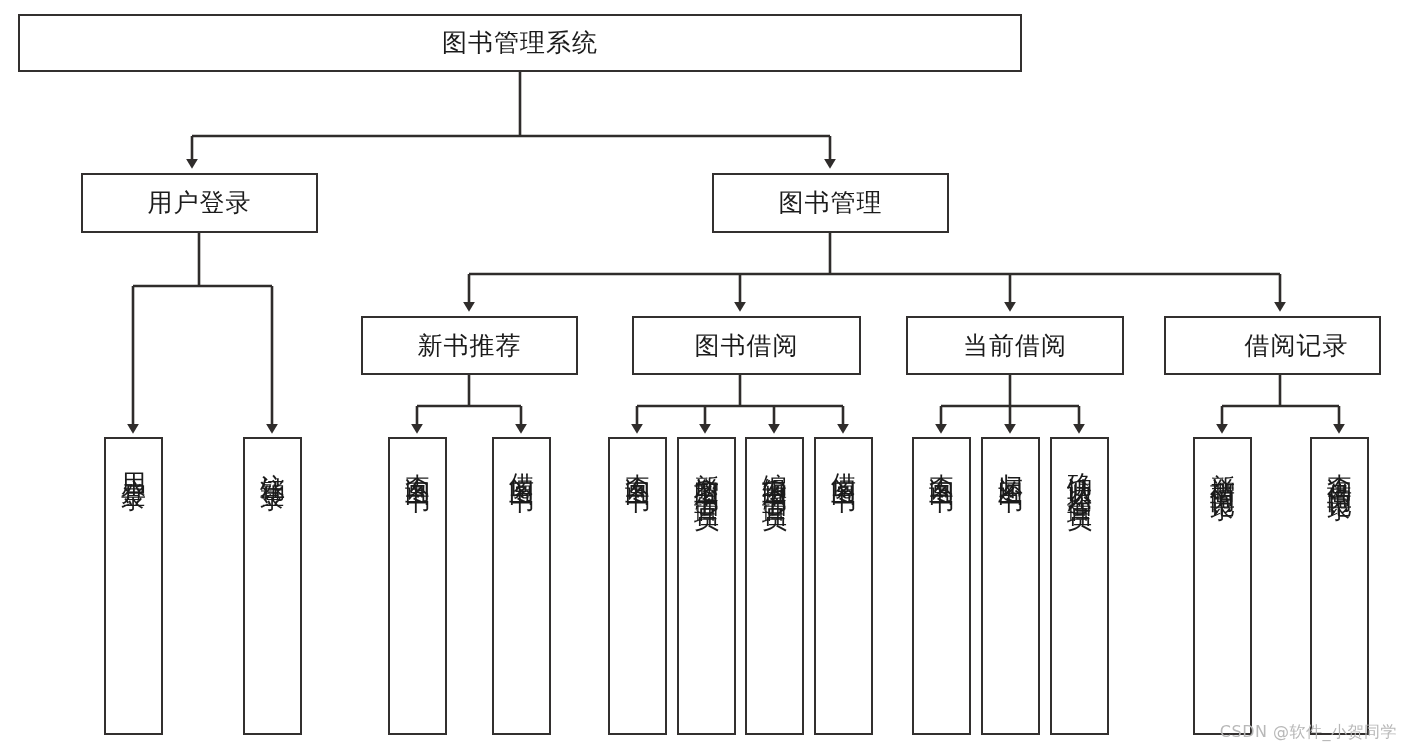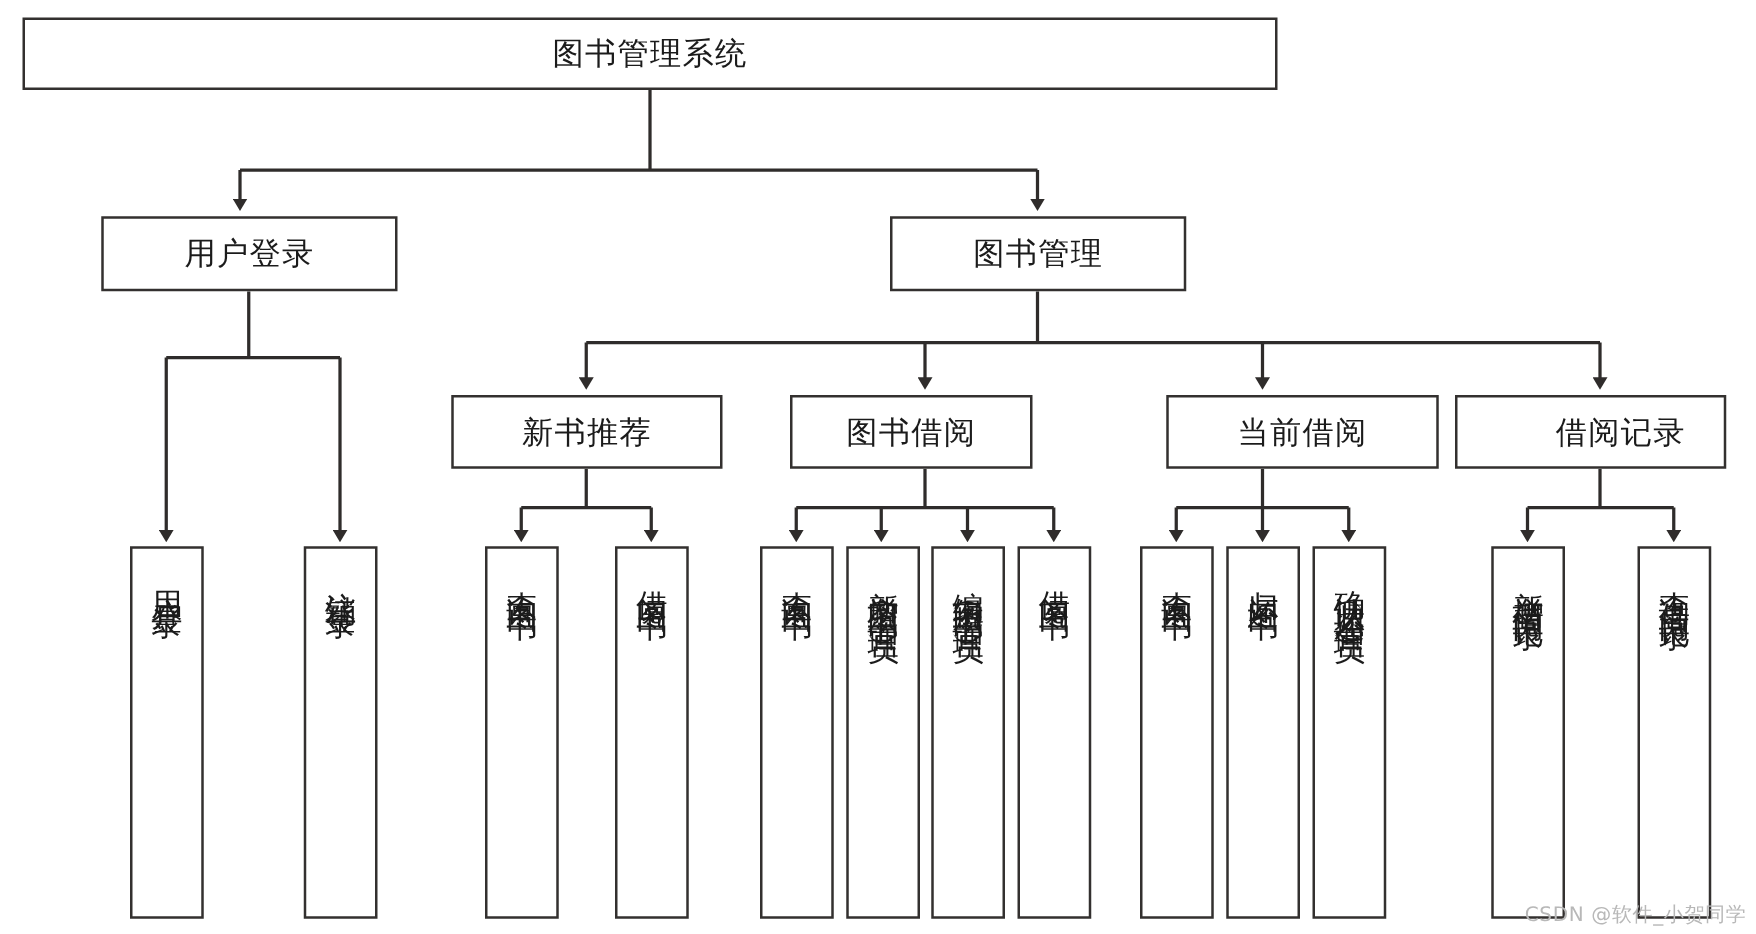--- a/index.html
+++ b/index.html
@@ -125,24 +125,24 @@
   <div class="node horiz" style="left:81px;top:173px;width:237px;height:60px;">
     <span>用户登录</span>
   </div>
   <div class="node horiz" style="left:361px;top:316px;width:217px;height:59px;">
     <span>新书推荐</span>
   </div>
 
   <div class="node horiz" style="left:712px;top:173px;width:237px;height:60px;">
     <span>图书管理</span>
   </div>
-  <div class="node horiz" style="left:632px;top:316px;width:194px;height:59px;text-align:center;">
+  <div class="node horiz" style="left:632px;top:316px;width:229px;height:59px;text-align:center;">
     <span>图书借阅</span>
   </div>
-  <div class="node horiz" style="left:933px;top:316px;width:218px;height:59px;">
+  <div class="node horiz" style="left:906px;top:316px;width:218px;height:59px;">
     <span>当前借阅</span>
   </div>
   <div class="node horiz" style="left:1164px;top:316px;width:217px;height:59px;padding-left:48px;">
     <span>借阅记录</span>
   </div>
 
   <div class="node leaf" style="left:104px;top:437px;width:59px;height:298px;">
     <span class="vtext">用户登录</span>
   </div>
   <div class="node leaf" style="left:243px;top:437px;width:59px;height:298px;">

